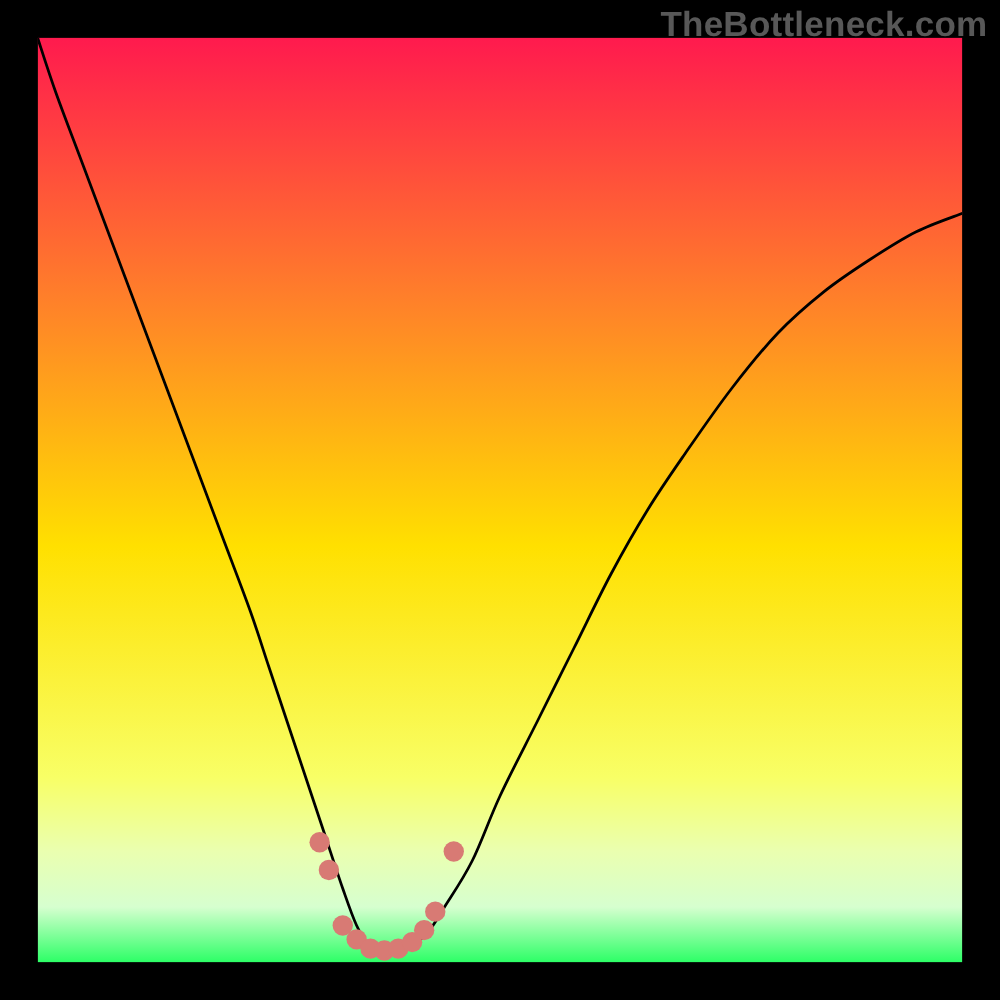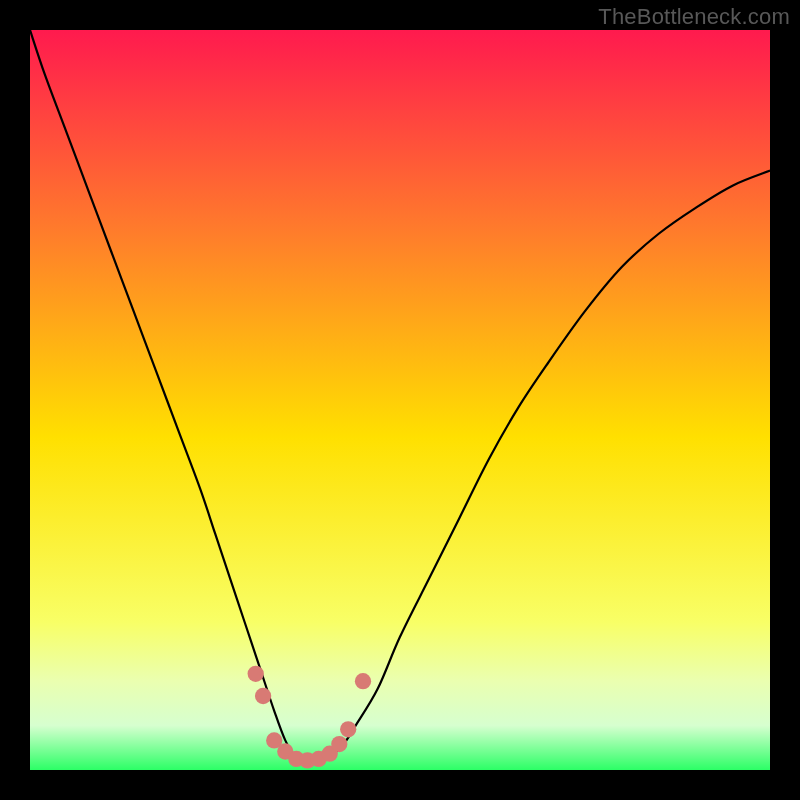--- a/index.html
+++ b/index.html
@@ -32,22 +32,22 @@
     position: absolute;
     inset: 0;
     width: 740px;
     height: 740px;
   }
   .watermark {
     position: absolute;
     top: 4px;
     right: 10px;
     color: #585858;
-    font-size: 22px;
-    font-weight: 400;
+    font-size: 28px;
+    font-weight: 700;
     letter-spacing: 0.2px;
   }
 </style>
 </head>
 <body>
 
 <div class="frame">
 
   <div class="plot-viewport">
 

